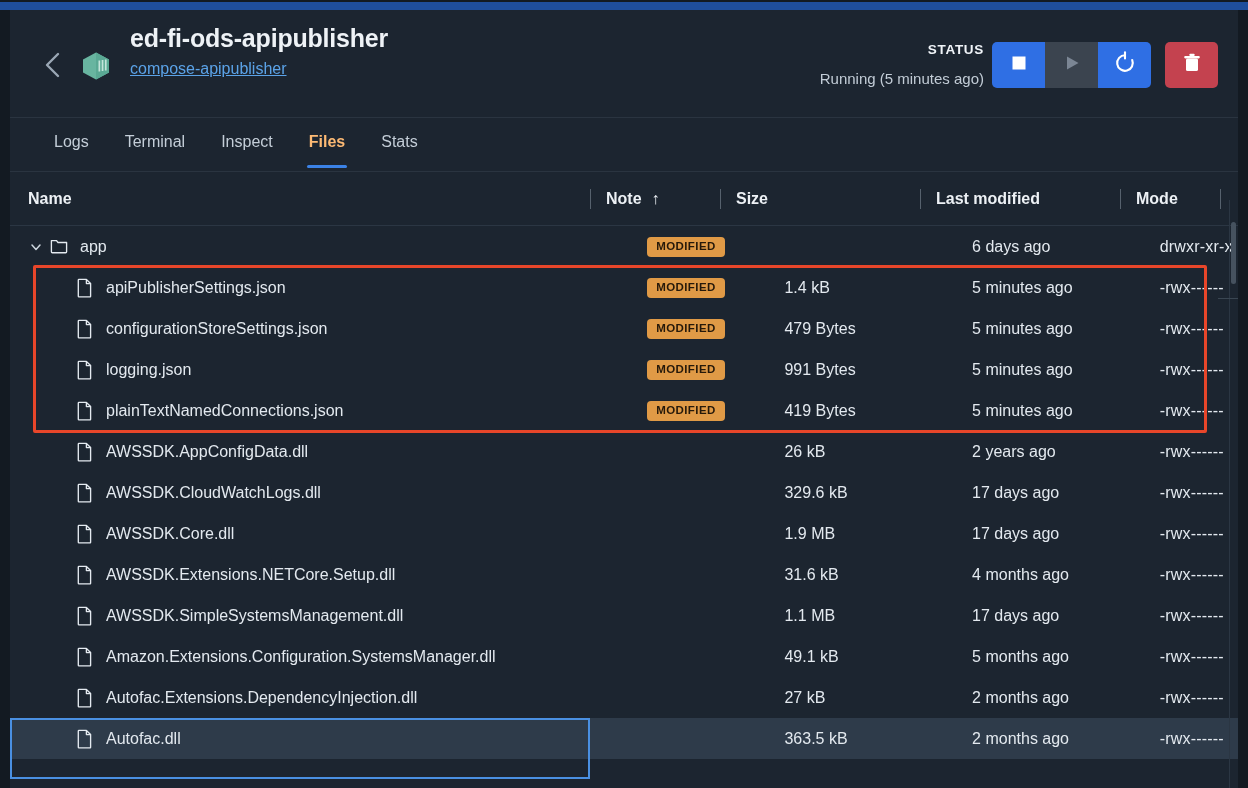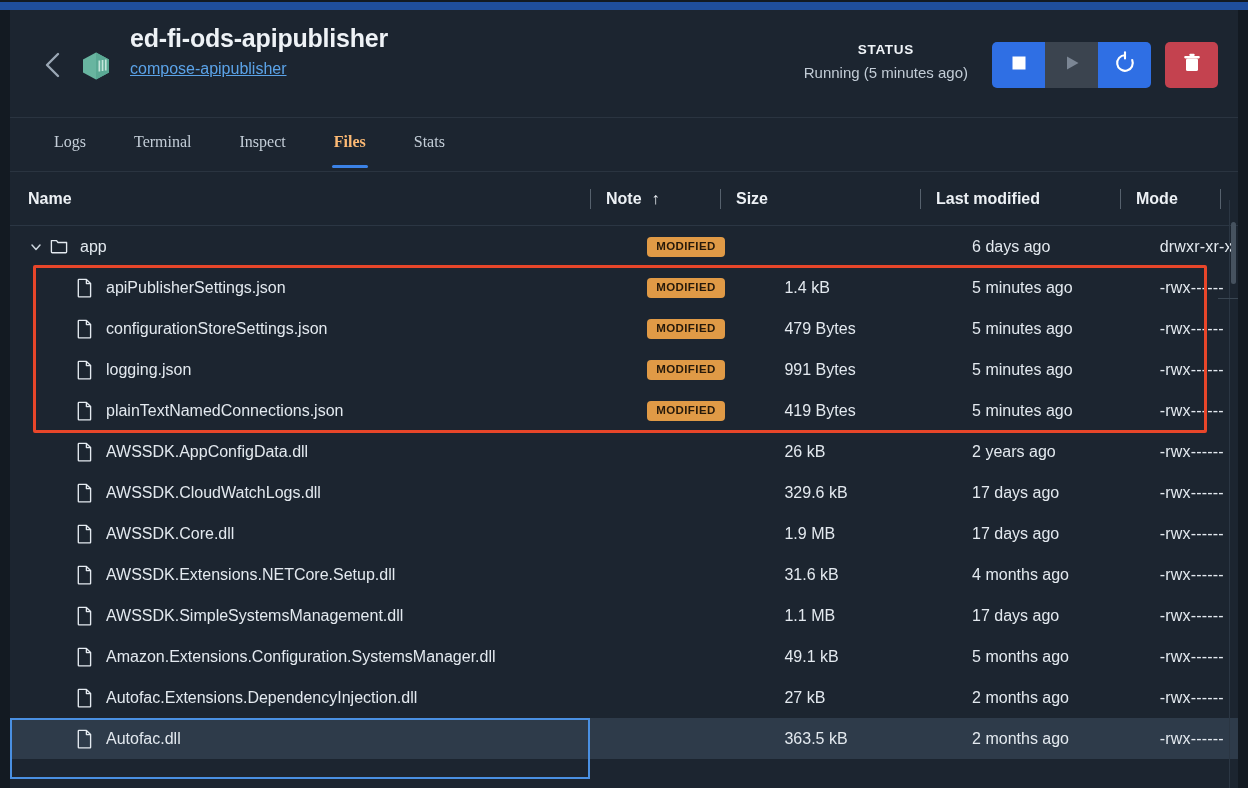--- a/index.html
+++ b/index.html
@@ -76,31 +76,31 @@
   }
   .ct-id {
     font-size: 14.5px;
     color: #c7d0d9;
     letter-spacing: 0.2px;
   }
   .copy-icon { width: 15px; height: 15px; cursor: pointer; }
 
   
   .status-block {
-    position: absolute; right: 270px; top: 30px;
-    text-align: center;
+    position: absolute; right: 254px; top: 30px;
+    text-align: right;
   }
   .status-label {
     font-size: 13.5px; font-weight: bold;
     color: #f0f4f8; letter-spacing: 0.7px;
     line-height: 19px;
   }
   .status-value {
     font-size: 15px; color: #c2ccd6;
-    margin-top: 3px; line-height: 21px;
+    margin-top: 9px; line-height: 21px;
   }
   .actions {
     position: absolute; right: 20px; top: 32px;
     display: flex; align-items: center; gap: 14px;
   }
   .btn-group { display: flex; border-radius: 5px; overflow: hidden; }
   .abtn {
     width: 53px; height: 46px;
     display: flex; align-items: center; justify-content: center;
     cursor: pointer; border: none;
@@ -108,24 +108,23 @@
   .abtn.blue { background: #2f6fe4; }
   .abtn.grey { background: #3b444f; }
   .abtn.red  { background: #c4424f; border-radius: 5px; width: 53px; }
 
   
   .tabs {
     position: relative;
     height: 54px;
     display: flex; align-items: flex-start;
     padding-left: 28px;
-    gap: 16px;
+    gap: 4px;
     border-bottom: 1px solid #2a3440;
     background: #1c2530;
-    font-family: Liberation Serif, serif;
   }
   .tab {
     position: relative;
     padding: 13px 16px 15px 16px;
     font-size: 16px;
     color: #c4ced8;
     cursor: pointer;
     line-height: 22px;
   }
   .tab.active { color: #fdba74; font-weight: bold; }

